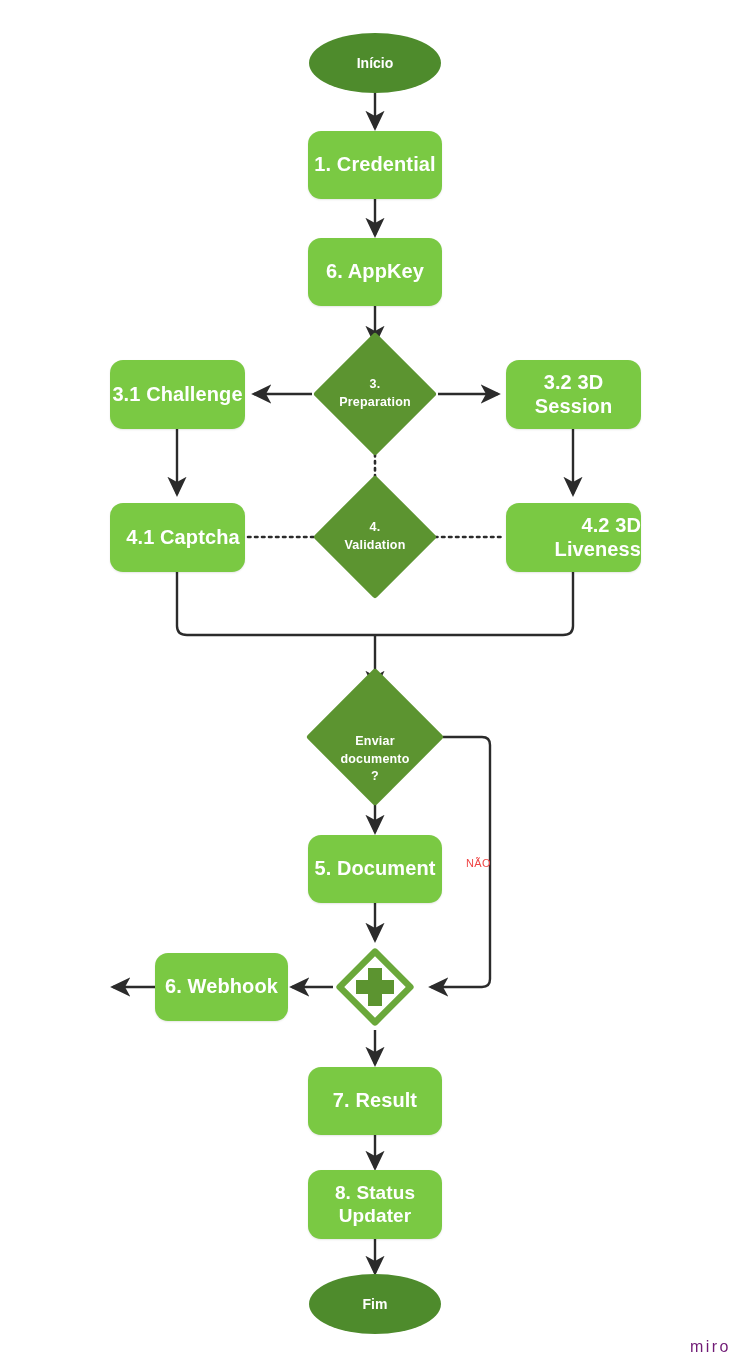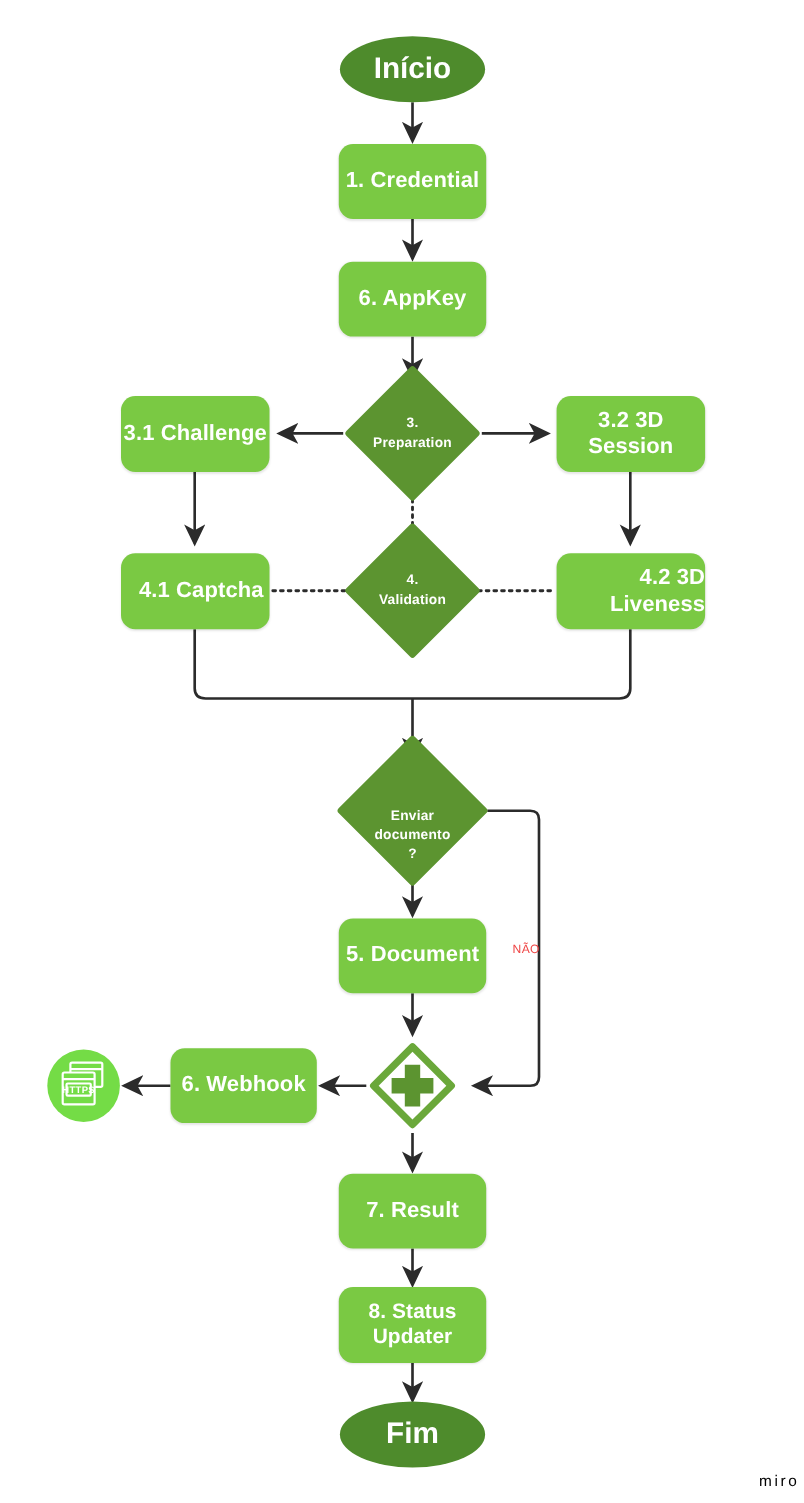--- a/index.html
+++ b/index.html
@@ -40,21 +40,21 @@
     background: #7AC943;
     border-radius: 13px;
     font-size: 20px;
     font-weight: 600;
     letter-spacing: 0.1px;
     box-shadow: 0 1px 2px rgba(0,0,0,0.10);
   }
   .term {
     background: #4E8B2C;
     border-radius: 50%;
-    font-size: 27px;
+    font-size: 14px;
     font-weight: 600;
   }
   .dec {
     background: transparent;
     font-size: 12.5px;
     font-weight: 600;
     letter-spacing: 0.2px;
   }
   .dec .dec-shape {
     position: absolute;
@@ -86,22 +86,22 @@
   }
   .https-icon {
     position: absolute;
     width: 66px;
     height: 66px;
     border-radius: 50%;
     background: #74DC46;
   }
   .watermark {
     position: absolute;
-    color: #000000;
-    font-size: 14px;
+    color: #701a75;
+    font-size: 16px;
     letter-spacing: 2.4px;
     font-weight: 500;
   }
 </style>
 </head>
 <body>
 
 <div id="canvas">
 
   <svg id="edges" viewBox="0 0 731 1366" xmlns="http://www.w3.org/2000/svg">
@@ -208,32 +208,20 @@
     <svg width="84" height="84" viewBox="0 0 84 84" xmlns="http://www.w3.org/2000/svg">
       <rect x="17" y="17" width="50" height="50" transform="rotate(45 42 42)" fill="#ffffff" stroke="#6AA83A" stroke-width="6.5" stroke-linejoin="round"></rect>
       <path d="M35,23 L49,23 L49,35 L61,35 L61,49 L49,49 L49,61 L35,61 L35,49 L23,49 L23,35 L35,35 Z" fill="#5C9430"></path>
     </svg>
   </div>
 
   <div class="node proc" style="left:155px; top:953px; width:133px; height:68px;">
     <span>6. Webhook</span>
   </div>
 
-  <div class="https-icon" style="left:43px; top:954px;">
-    <svg width="66" height="66" viewBox="0 0 66 66" xmlns="http://www.w3.org/2000/svg">
-      <g fill="none" stroke="#ffffff" stroke-width="2" stroke-linejoin="round">
-        <rect x="21" y="12" width="29" height="22" rx="1.5"></rect>
-        <path d="M21 18 L50 18"></path>
-        <rect x="14" y="21" width="29" height="29" rx="1.5" fill="#74DC46"></rect>
-        <path d="M14 27 L43 27"></path>
-        <rect x="17.5" y="31" width="22" height="11" rx="1" fill="#74DC46"></rect>
-      </g>
-      <text x="28.5" y="39.6" font-family="Liberation Sans, sans-serif" font-size="8.6" font-weight="700" fill="#ffffff" text-anchor="middle" letter-spacing="0.3">HTTPS</text>
-    </svg>
-  </div>
 
   <div class="node proc" style="left:308px; top:1067px; width:134px; height:68px;">
     <span>7. Result</span>
   </div>
 
   <div class="node proc" style="left:308px; top:1170px; width:134px; height:69px; white-space:pre-line; font-size:19px;">
     <span style="white-space:pre-line;">8. Status
 Updater</span>
   </div>
 

